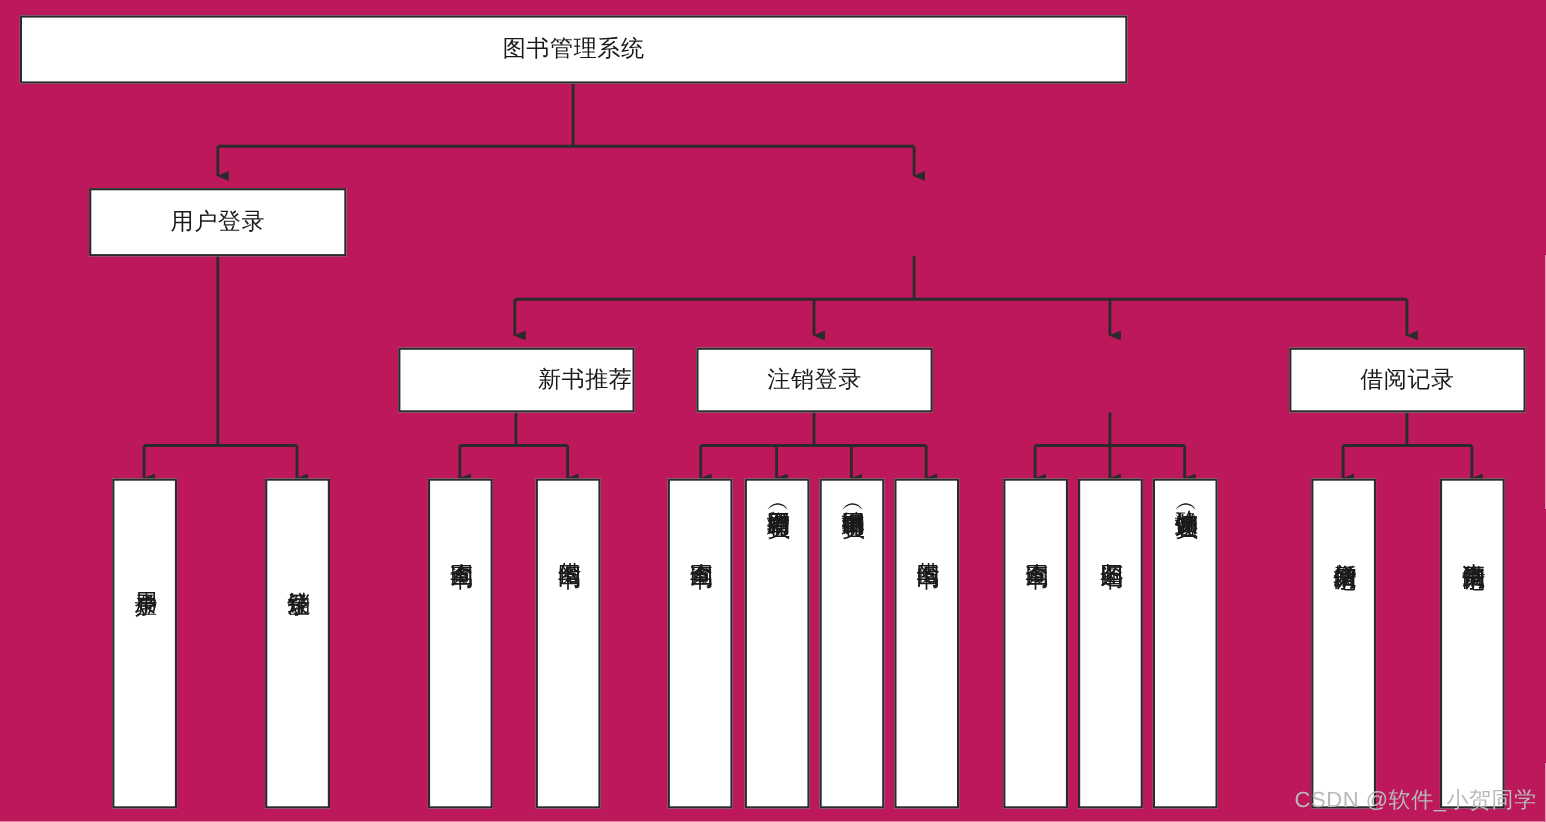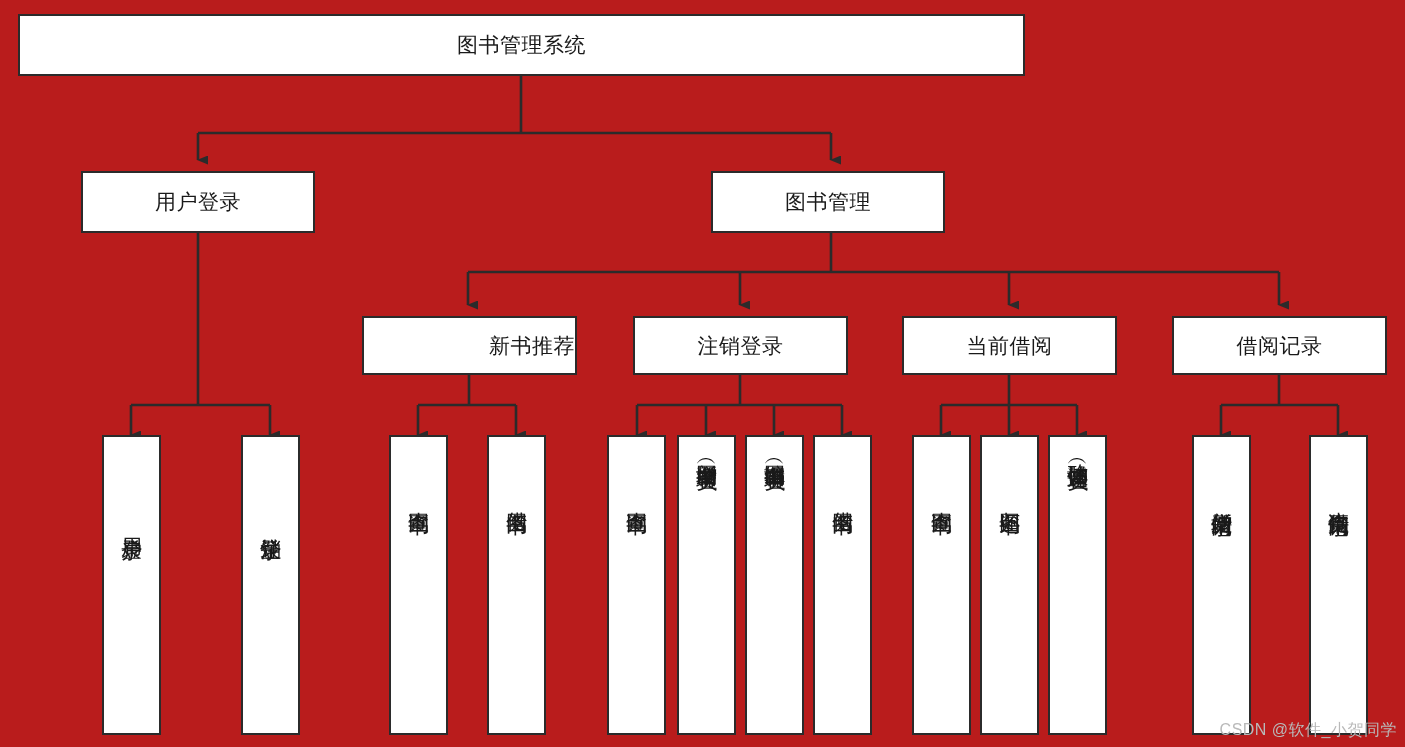--- a/index.html
+++ b/index.html
@@ -5,21 +5,21 @@
 <style>
   html, body {
     margin: 0;
     padding: 0;
     background: #ffffff;
   }
   #canvas {
     position: relative;
     width: 1405px;
     height: 747px;
-    background: #b91c1c;
+    background: #be185d;
     overflow: hidden;
     font-family: "Liberation Sans", "DejaVu Sans", sans-serif;
   }
   #connectors {
     position: absolute;
     left: 0;
     top: 0;
     width: 1405px;
     height: 747px;
     pointer-events: none;
@@ -63,21 +63,21 @@
   .leaf.mid2 .leaf-text {
     margin-top: 52px;
   }
   .leaf.tall .leaf-text {
     margin-top: 4px;
   }
   #watermark {
     position: absolute;
     right: 8px;
     bottom: 6px;
-    font-size: 16px;
+    font-size: 20px;
     color: #b9b9b9;
     letter-spacing: 0.5px;
     white-space: nowrap;
     font-family: "Liberation Sans", "DejaVu Sans", sans-serif;
   }
 </style>
 </head>
 <body>
 
 <div id="canvas">
@@ -132,33 +132,27 @@
     </g>
   </svg>
 
   <div class="node root horiz" style="left:18px; top:14px; width:1007px; height:62px;">
     <span>图书管理系统</span>
   </div>
 
   <div class="node horiz" style="left:81px; top:171px; width:234px; height:62px;">
     <span>用户登录</span>
   </div>
-  <div class="node horiz" style="left:711px; top:171px; width:234px; height:62px;">
-    <span>图书管理</span>
-  </div>
 
   <div class="node horiz" style="left:362px; top:316px; width:215px; height:59px;justify-content:flex-end;">
     <span>新书推荐</span>
   </div>
   <div class="node horiz" style="left:633px; top:316px; width:215px; height:59px;">
     <span>注销登录</span>
   </div>
-  <div class="node horiz" style="left:902px; top:316px; width:215px; height:59px;">
-    <span>当前借阅</span>
-  </div>
   <div class="node horiz" style="left:1172px; top:316px; width:215px; height:59px;text-align:center;">
     <span>借阅记录</span>
   </div>
 
   <div class="node leaf mid" style="left:102px; top:435px; width:59px; height:300px;">
     <span class="leaf-text">用户登录</span>
   </div>
   <div class="node leaf mid" style="left:241px; top:435px; width:59px; height:300px;">
     <span class="leaf-text">注销登录</span>
   </div>

